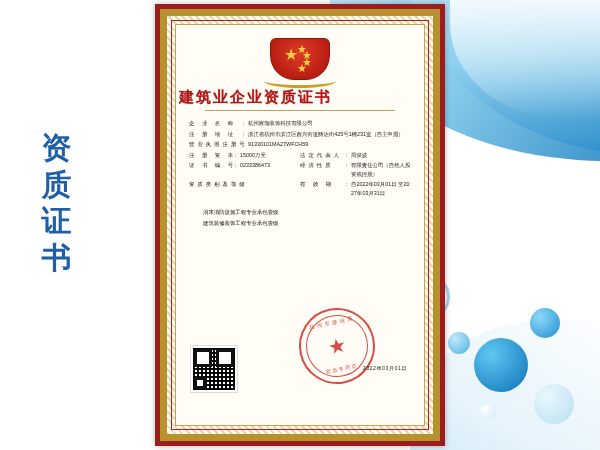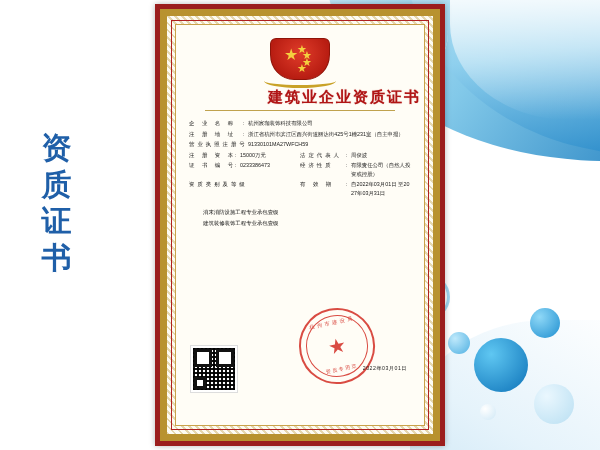--- a/index.html
+++ b/index.html
@@ -118,21 +118,21 @@
   .emblem .s2{left:38px;top:12px;}
   .emblem .s3{left:38px;top:19px;}
   .emblem .s4{left:33px;top:25px;}
   .emblem .wheat{
     position:absolute;left:0;bottom:-2px;width:72px;height:14px;
     border-bottom:3px solid #c9a227;
     border-radius:0 0 50% 50%;
   }
 
   .cert-title{
-    text-align:right;
+    text-align:left;
     color:#b01515;
     font-size:15px;
     font-weight:bold;
     letter-spacing:2px;
     margin:2px 0 3px;
     text-shadow:0 0 1px rgba(176,21,21,.5);
   }
   .cert-title-rule{
     width:190px;height:1px;background:#c0a24e;margin:0 auto 8px;
   }

